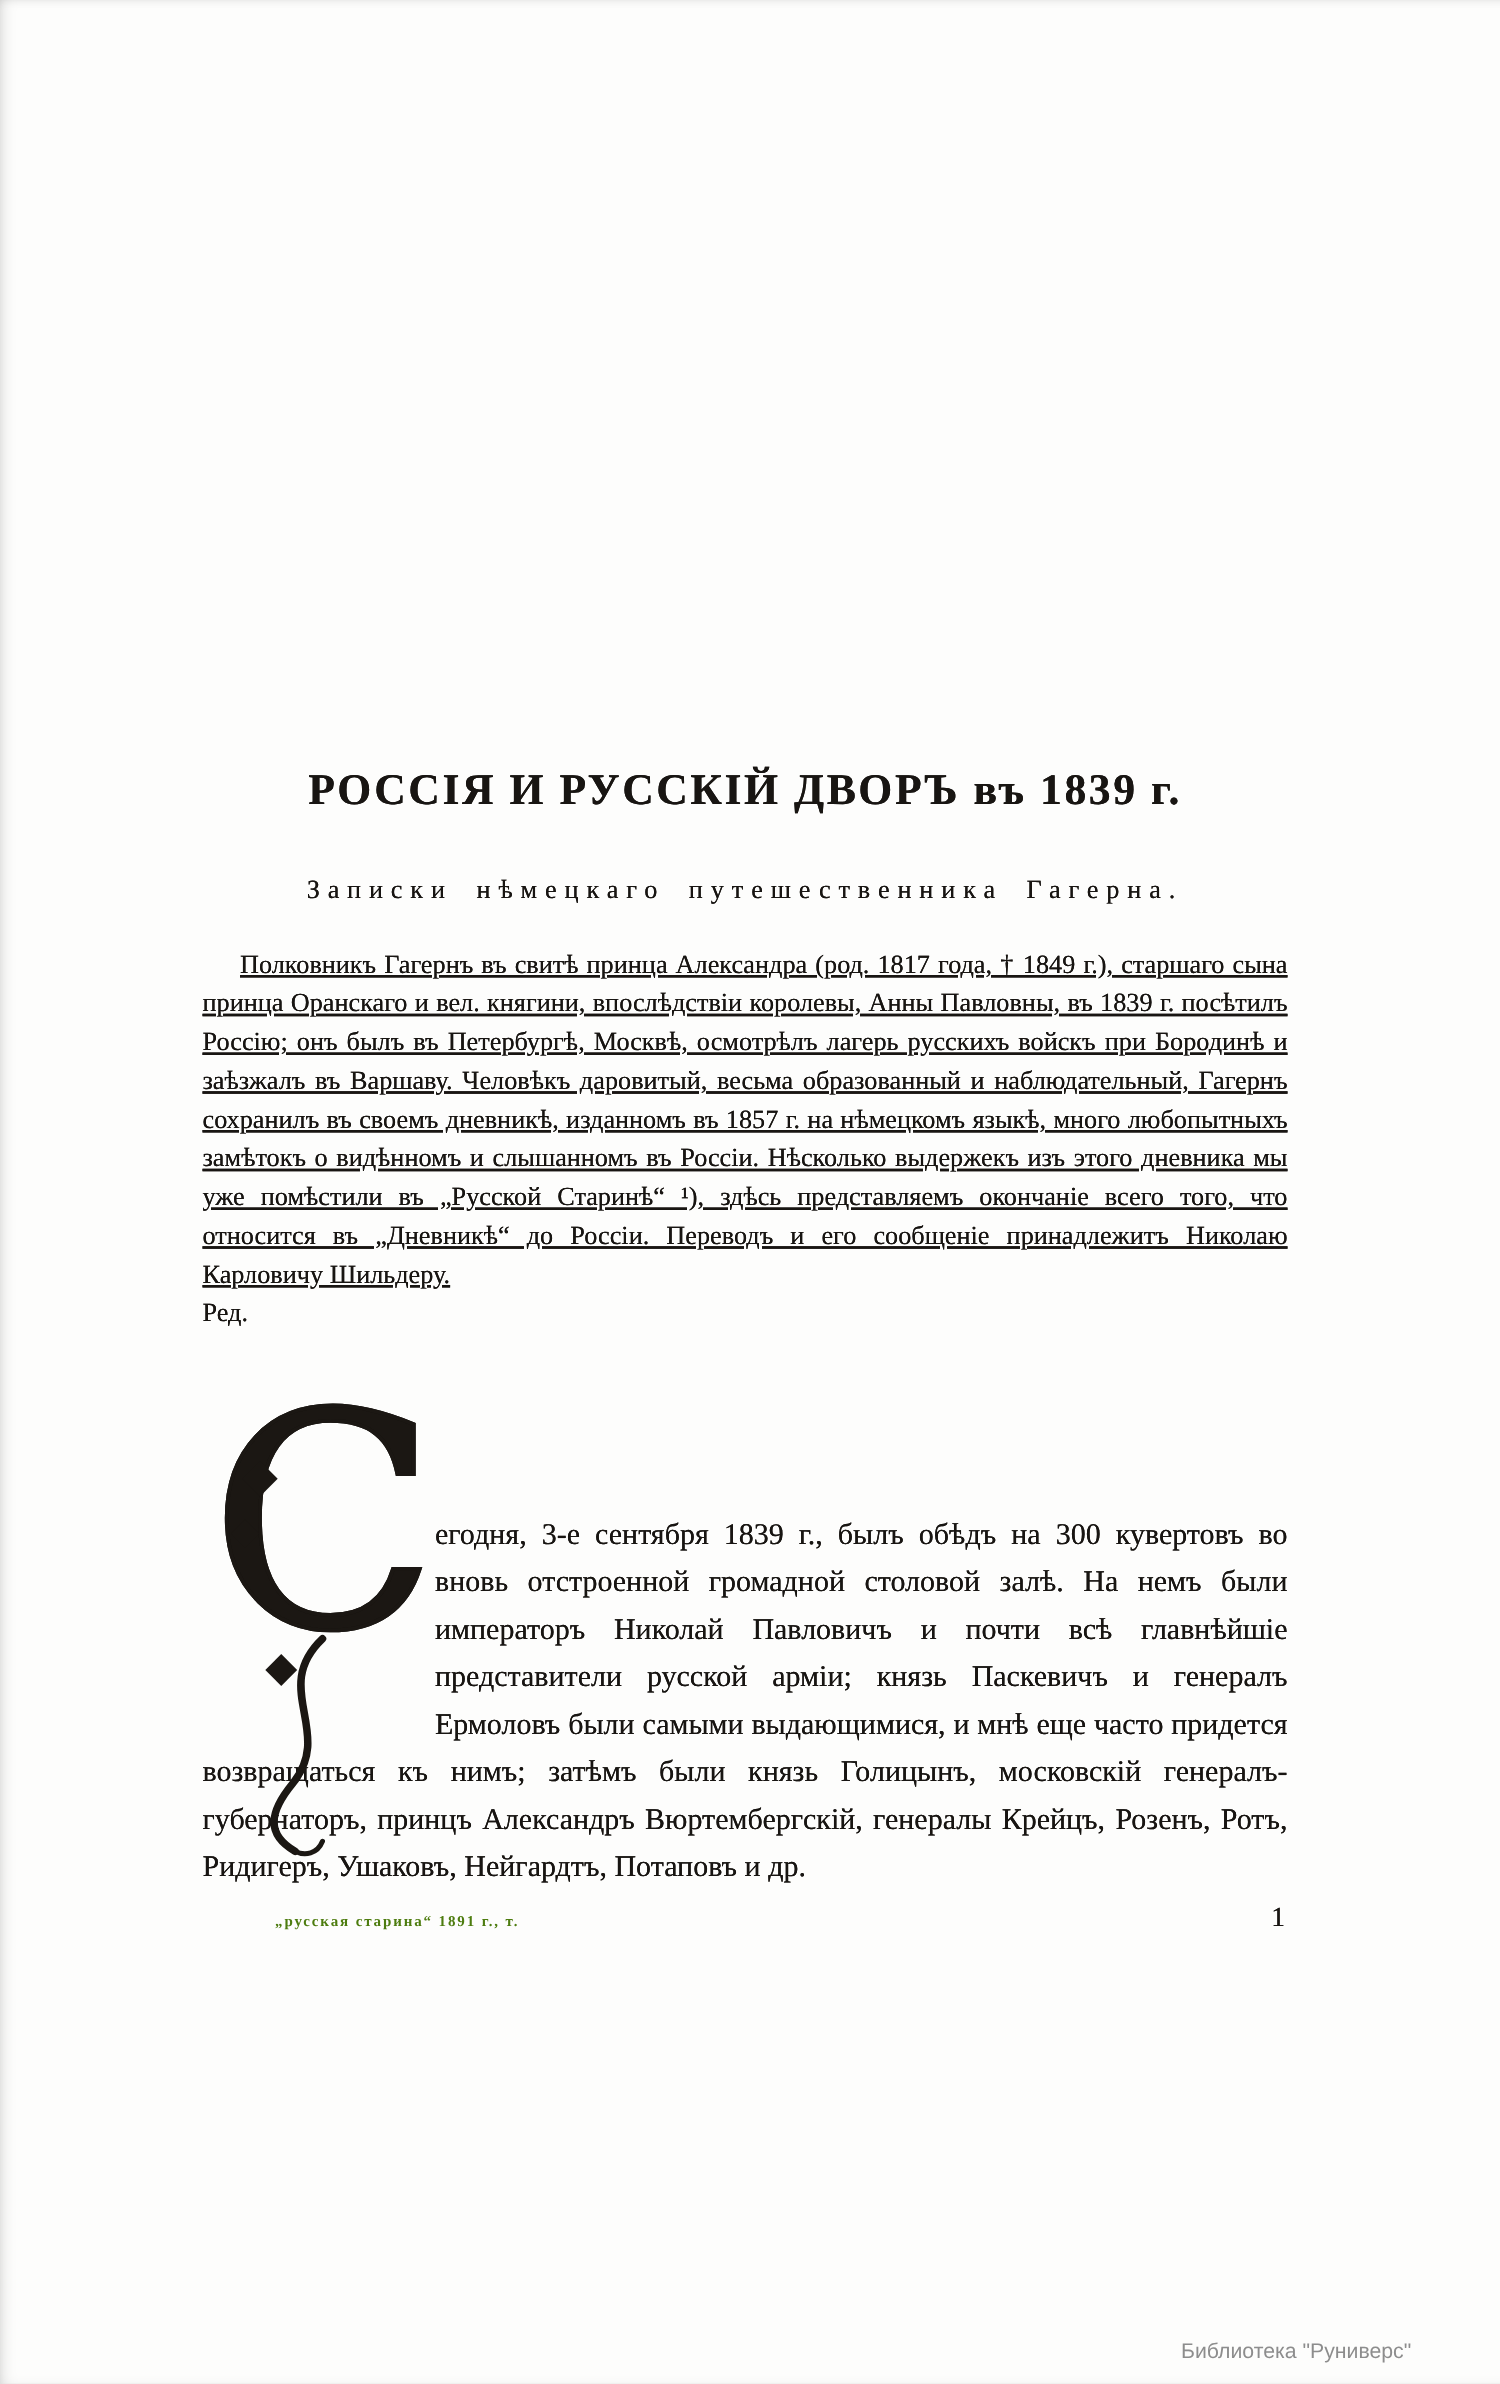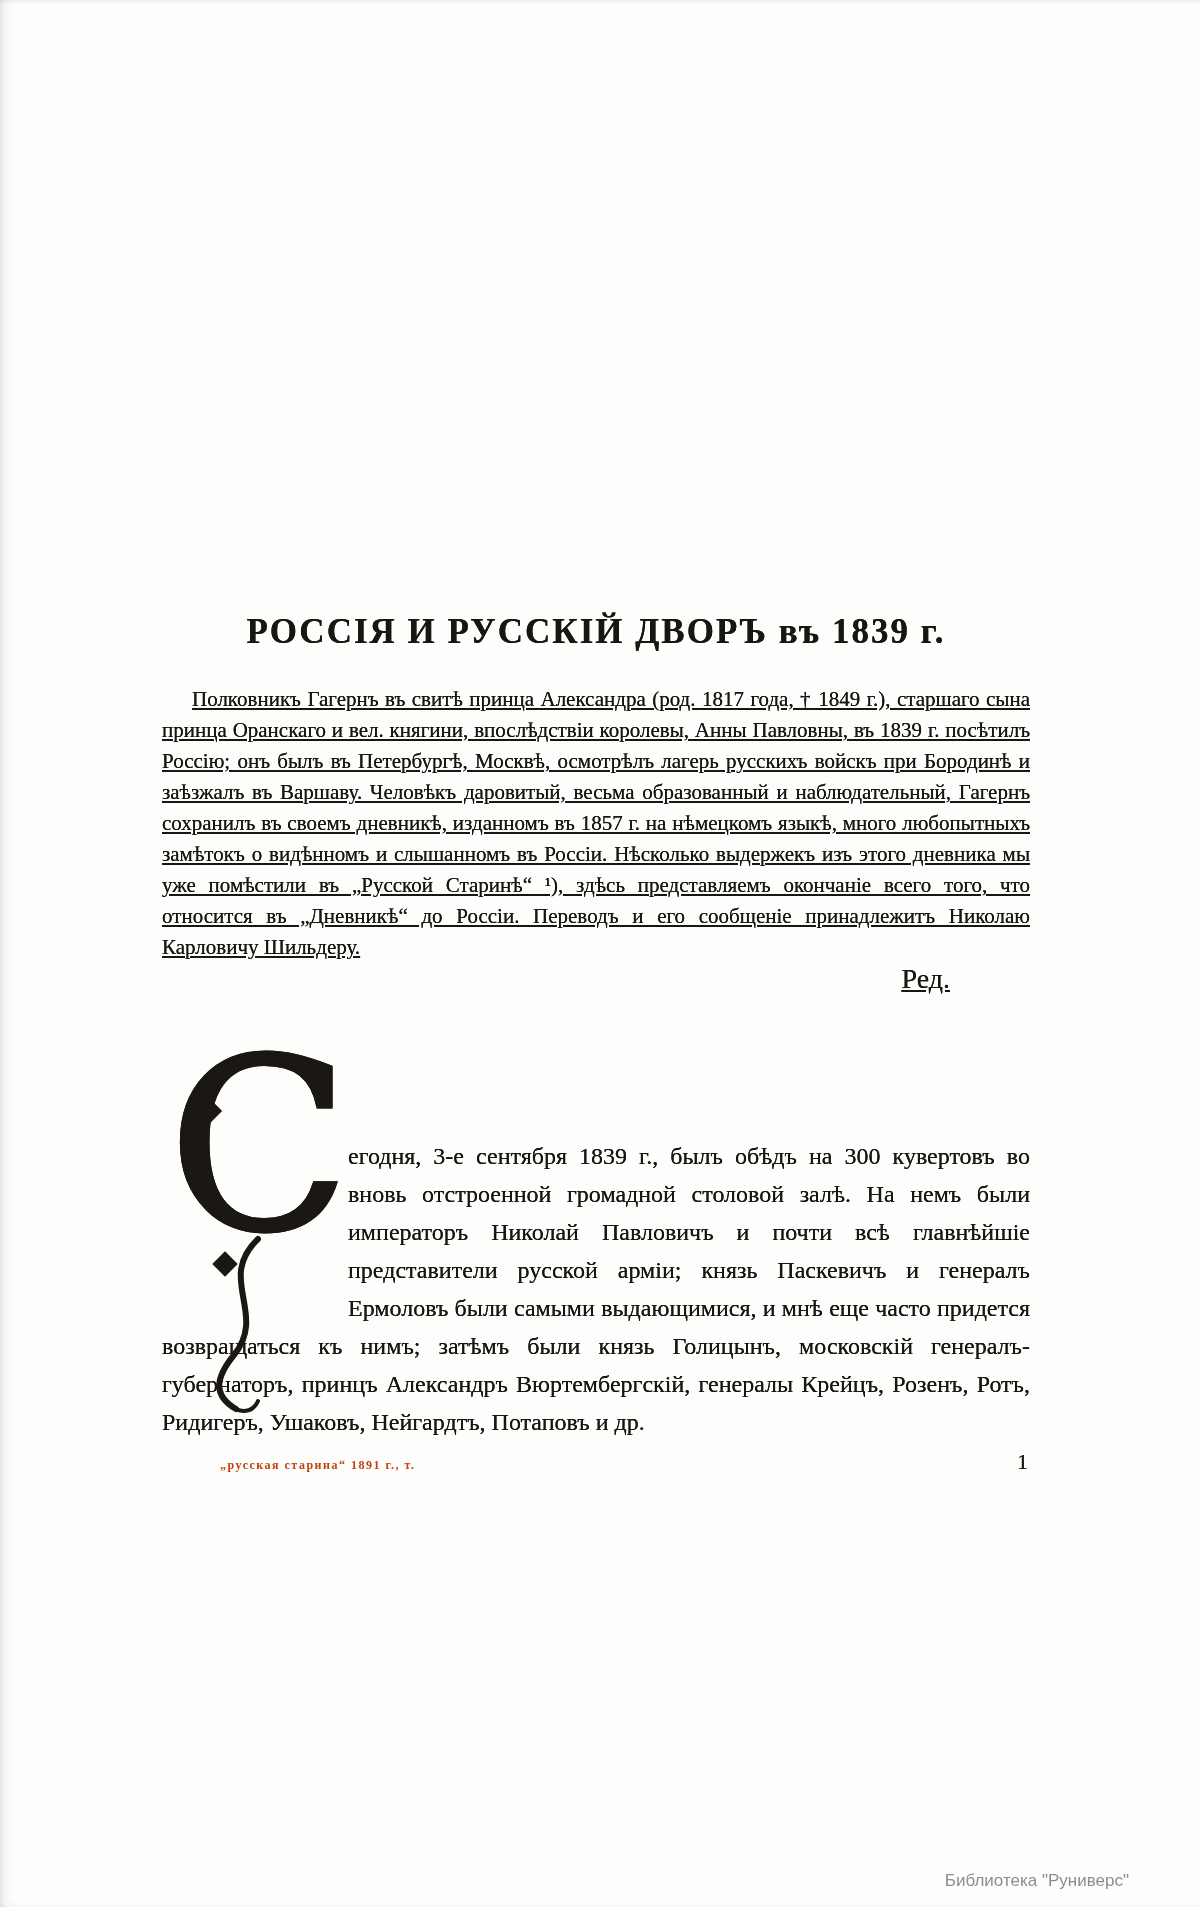--- a/index.html
+++ b/index.html
@@ -42,26 +42,24 @@
   }
   .editorial {
     margin-top: 32px;
     font-size: 21px;
     line-height: 31px;
     text-align: justify;
     text-shadow: 0 0 0.45px currentColor;
   }
   .editorial .para { text-indent: 30px; text-decoration: underline; }
   .editorial-signature {
-    text-align: right;
     padding-right: 80px;
-    font-size: 28px;
+    font-size: 21px;
     line-height: 31px;
     text-shadow: 0 0 0.4px currentColor;
-    text-decoration: underline;
   }
   .main-text {
     margin-top: 143px;
     font-size: 24px;
     line-height: 38px;
     text-align: justify;
     text-shadow: 0 0 0.5px currentColor;
   }
   .dropcap-wrap {
     float: left;
@@ -90,21 +88,21 @@
     margin-top: 8px;
     display: flex;
     justify-content: space-between;
     align-items: baseline;
   }
   .footer-imprint {
     margin-left: 58px;
     font-size: 12px;
     letter-spacing: 1.5px;
     font-weight: bold;
-    color: #c2410c;
+    color: #4d7c0f;
   }
   .page-number {
     font-size: 22px;
     padding-right: 2px;
     text-shadow: 0 0 0.4px currentColor;
   }
   .watermark {
     position: absolute;
     right: 115px;
     bottom: 16px;
@@ -114,20 +112,21 @@
   }
 </style>
 </head>
 <body>
 
 <div class="scan-page">
   <div class="content">
 
     <h1 class="doc-title">РОССІЯ И РУССКІЙ ДВОРЪ въ 1839 г.</h1>
 
+    <div class="doc-subtitle">Записки нѣмецкаго путешественника Гагерна.</div>
 
     <div class="editorial">
       <div class="para">Полковникъ Гагернъ въ свитѣ принца Александра (род. 1817 года, † 1849 г.), старшаго сына принца Оранскаго и вел. княгини, впослѣдствіи королевы, Анны Павловны, въ 1839 г. посѣтилъ Россію; онъ былъ въ Петербургѣ, Москвѣ, осмотрѣлъ лагерь русскихъ войскъ при Бородинѣ и заѣзжалъ въ Варшаву. Человѣкъ даровитый, весьма образованный и наблюдательный, Гагернъ сохранилъ въ своемъ дневникѣ, изданномъ въ 1857 г. на нѣмецкомъ языкѣ, много любопытныхъ замѣтокъ о видѣнномъ и слышанномъ въ Россіи. Нѣсколько выдержекъ изъ этого дневника мы уже помѣстили въ „Русской Старинѣ“ ¹), здѣсь представляемъ окончаніе всего того, что относится въ „Дневникѣ“ до Россіи. Переводъ и его сообщеніе принадлежитъ Николаю Карловичу Шильдеру.</div>
       <div class="editorial-signature">Ред.</div>
     </div>
 
     <div class="main-text">
       <span class="dropcap-wrap">
         <svg class="dropcap-svg" viewBox="0 0 215 400" xmlns="http://www.w3.org/2000/svg" aria-hidden="true">
           <text x="22" y="212" font-family="DejaVu Serif, serif" font-size="238" fill="#1b1713" stroke="#1b1713" stroke-width="3">С</text>

